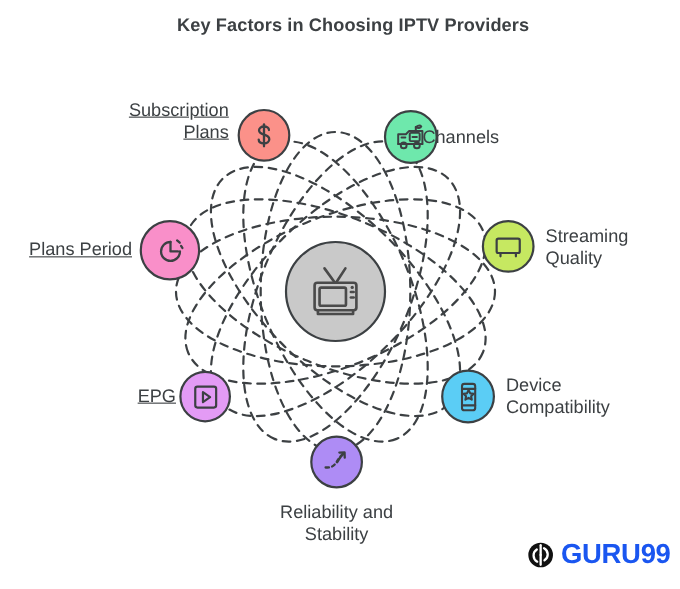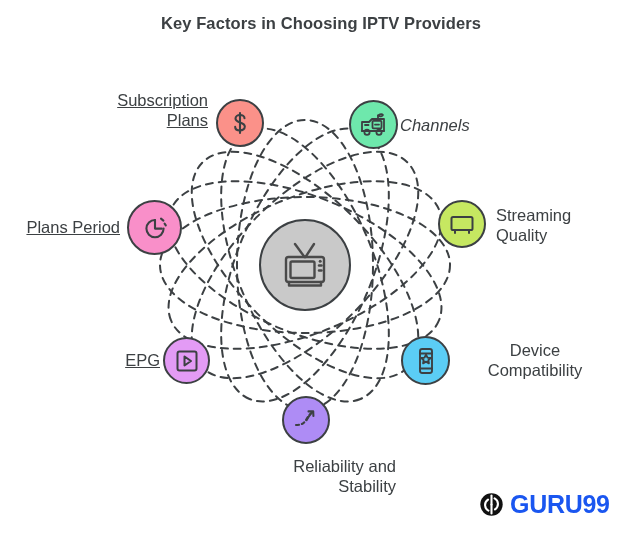--- a/index.html
+++ b/index.html
@@ -59,21 +59,21 @@
 
   .label {
     position: absolute;
     font-size: 16.5px;
     line-height: 20px;
     color: #3c4043;
     white-space: pre-line;
   }
   .label.right { text-align: left; }
   .label.left  { text-align: right; text-decoration: underline; }
-  .label.ctr   { text-align: right; }
+  .label.ctr   { text-align: center; }
 
   #guru-logo {
     position: absolute;
     left: 479px;
     top: 492px;
     display: flex;
     align-items: center;
     gap: 6px;
   }
   #guru-wordmark {
@@ -140,21 +140,21 @@
       <rect x="13.5" y="9.8" width="9" height="7.5" rx="1"></rect>
       <path d="M16 13.6 h4"></path>
       <circle cx="8" cy="21.2" r="2.6"></circle>
       <circle cx="20" cy="21.2" r="2.6"></circle>
       <path d="M19 8 L19 4.5"></path>
       <path d="M19 4.5 C21 3.2 23.2 3 24 4 C23.4 5.6 21 6 19 4.5"></path>
       <path d="M6 14 h3.5"></path>
     </g>
   </svg>
 </div>
-<div class="label right" style="left:400px; top:115px; width:140px;font-style:italic;">Channels</div>
+<div class="label right" style="left:384px; top:115px; width:140px;">Channels</div>
 
 <div class="node" id="node-streaming-quality" style="left:438px; top:200px; width:48px; height:48px; background:#c6e861;">
   <svg width="28" height="24" viewBox="0 0 28 24">
     <g fill="none" stroke="#3c4043" stroke-width="2" stroke-linecap="round" stroke-linejoin="round">
       <rect x="3.5" y="5" width="21" height="13" rx="1.6"></rect>
       <path d="M7 18 L7 21"></path>
       <path d="M21 18 L21 21"></path>
     </g>
   </svg>
 </div>
@@ -165,21 +165,21 @@
   <svg width="22" height="30" viewBox="0 0 22 30">
     <g fill="none" stroke="#3c4043" stroke-width="1.9" stroke-linecap="round" stroke-linejoin="round">
       <rect x="5" y="3" width="12" height="24" rx="2.2"></rect>
       <path d="M5 7.5 h12"></path>
       <path d="M5 22.5 h12"></path>
       <path d="M11 8.6 l1.5 3 3.1 0.4 -2.3 2.2 0.6 3.1 -2.9 -1.6
                -2.9 1.6 0.6 -3.1 -2.3 -2.2 3.1 -0.4 z"></path>
     </g>
   </svg>
 </div>
-<div class="label right" style="left:460px; top:340px; width:150px;text-align:center;">Device
+<div class="label right" style="left:460px; top:340px; width:150px;">Device
 Compatibility</div>
 
 <div class="node" id="node-reliability-stability" style="left:282px; top:396px; width:48px; height:48px; background:#ae8cf5;">
   <svg width="28" height="26" viewBox="0 0 28 26">
     <g fill="none" stroke="#3c4043" stroke-width="2.1" stroke-linecap="round" stroke-linejoin="round">
       <path d="M4 18 C9 18 11.5 17 14 13 C16.2 9.4 17.8 7 20.5 5" stroke-dasharray="3 3"></path>
       <path d="M14.5 13.2 C17 9 18.3 6.8 20.8 5"></path>
       <path d="M16.5 4.4 L21.2 4.2 L21.4 9"></path>
     </g>
   </svg>

